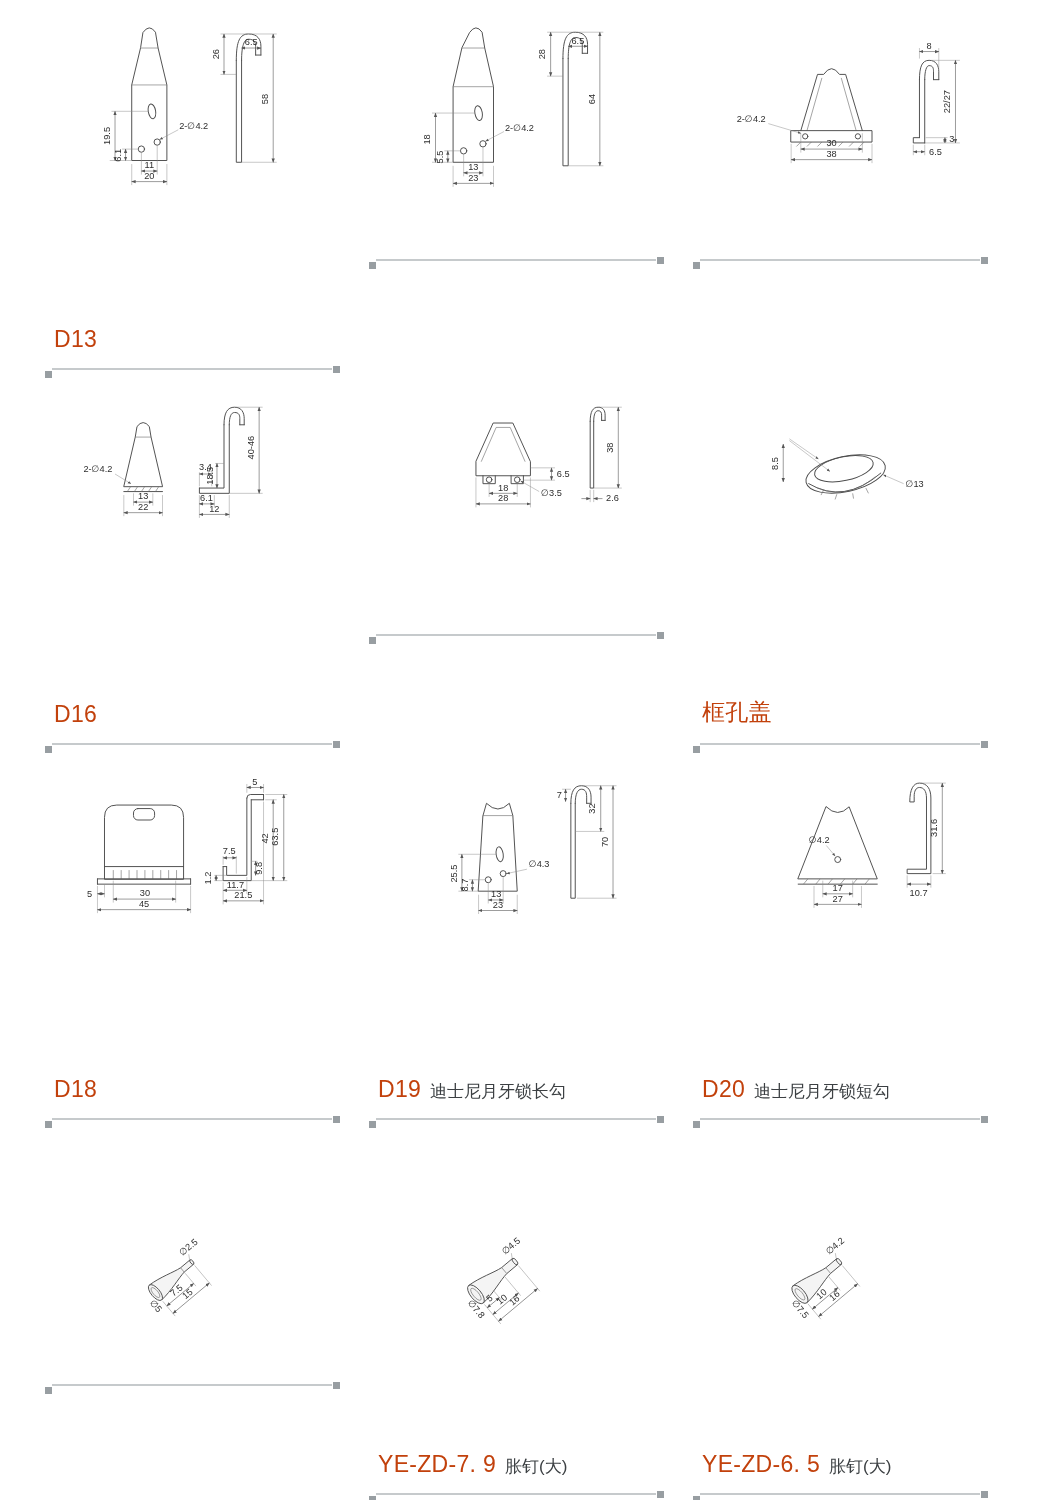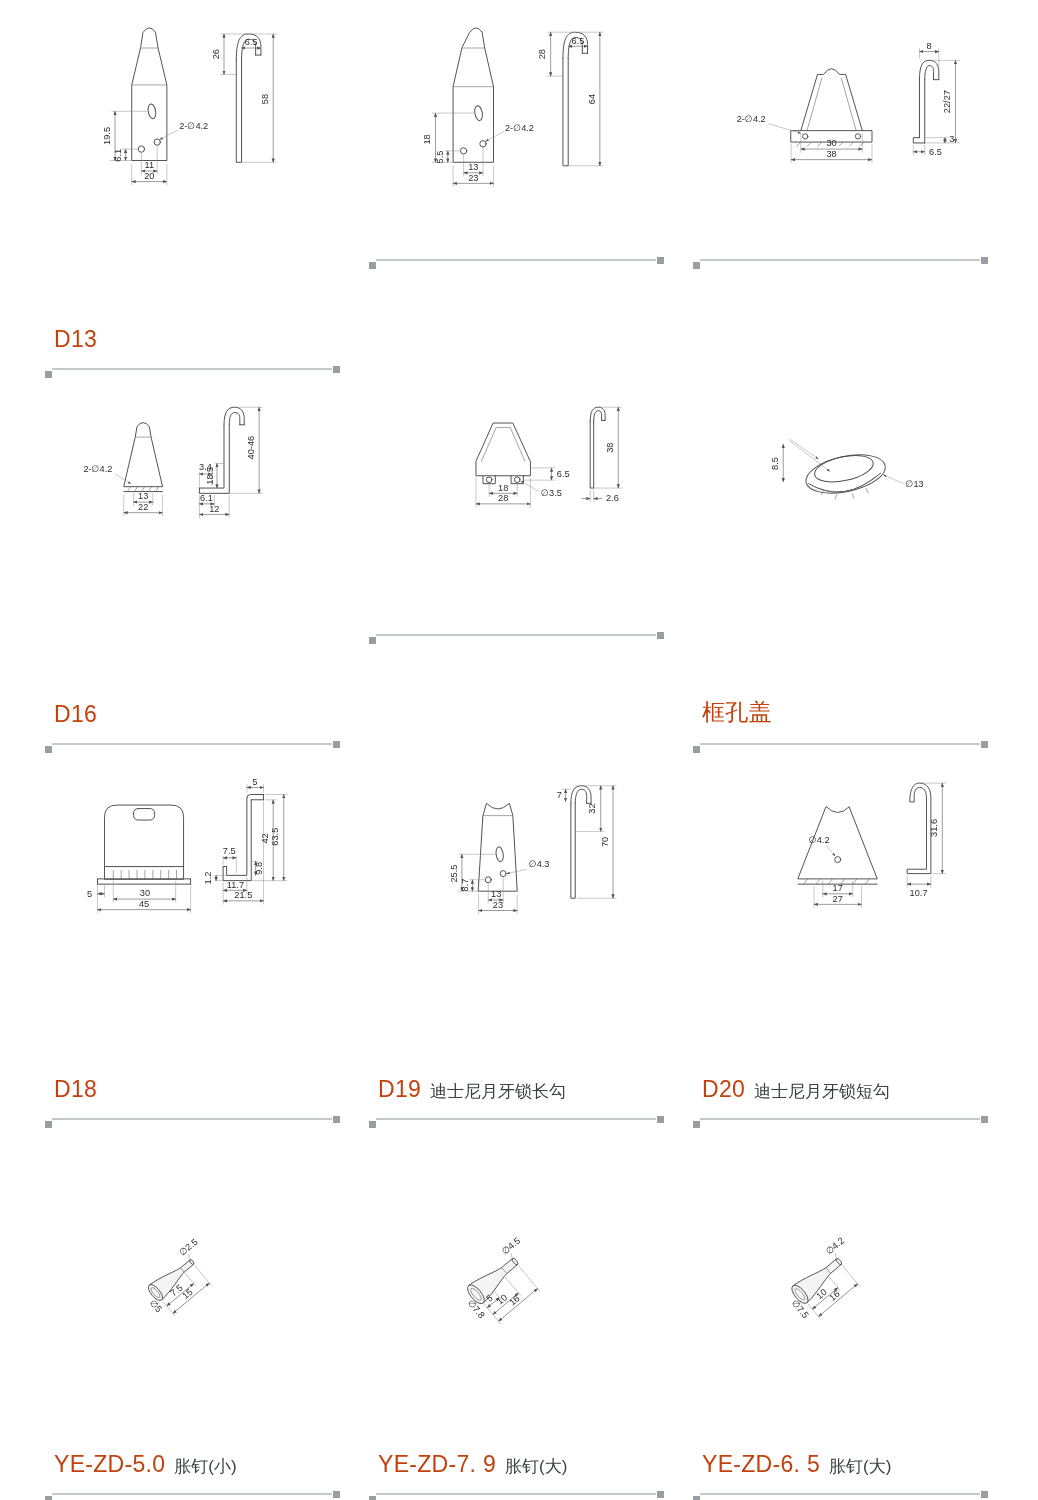--- a/index.html
+++ b/index.html
@@ -463,24 +463,20 @@
           <text class="dm" x="50" y="-12">∅2.5</text>
           <text class="dm" transform="rotate(90 -13 12)" x="-13" y="12" text-anchor="middle">∅5</text>
           <path class="ext" d="M0,13 L0,35 M40,5 L40,24 M54,5 L54,35"></path>
           <line class="dim" x1="0" y1="20" x2="40" y2="20" marker-start="url(#ar)" marker-end="url(#ar)"></line>
           <text class="dm" x="20" y="17" text-anchor="middle">7.5</text>
           <line class="dim" x1="0" y1="31" x2="54" y2="31" marker-start="url(#ar)" marker-end="url(#ar)"></line>
           <text class="dm" x="27" y="28" text-anchor="middle">15</text>
         </g>
       </g>
     </svg>
-    <div class="caption">
-      <span class="lbl">YE-ZD-5.0</span>
-      <span class="sub">胀钉(小)</span>
-    </div>
     <div class="rule">
         <span class="line"></span>
         <span class="sq l"></span>
         <span class="sq r"></span>
       </div>
   </div>
 
   <div class="cell">
     <svg class="drawing" viewBox="0 0 330 250">
       <g transform="translate(116,172) rotate(-40)">

